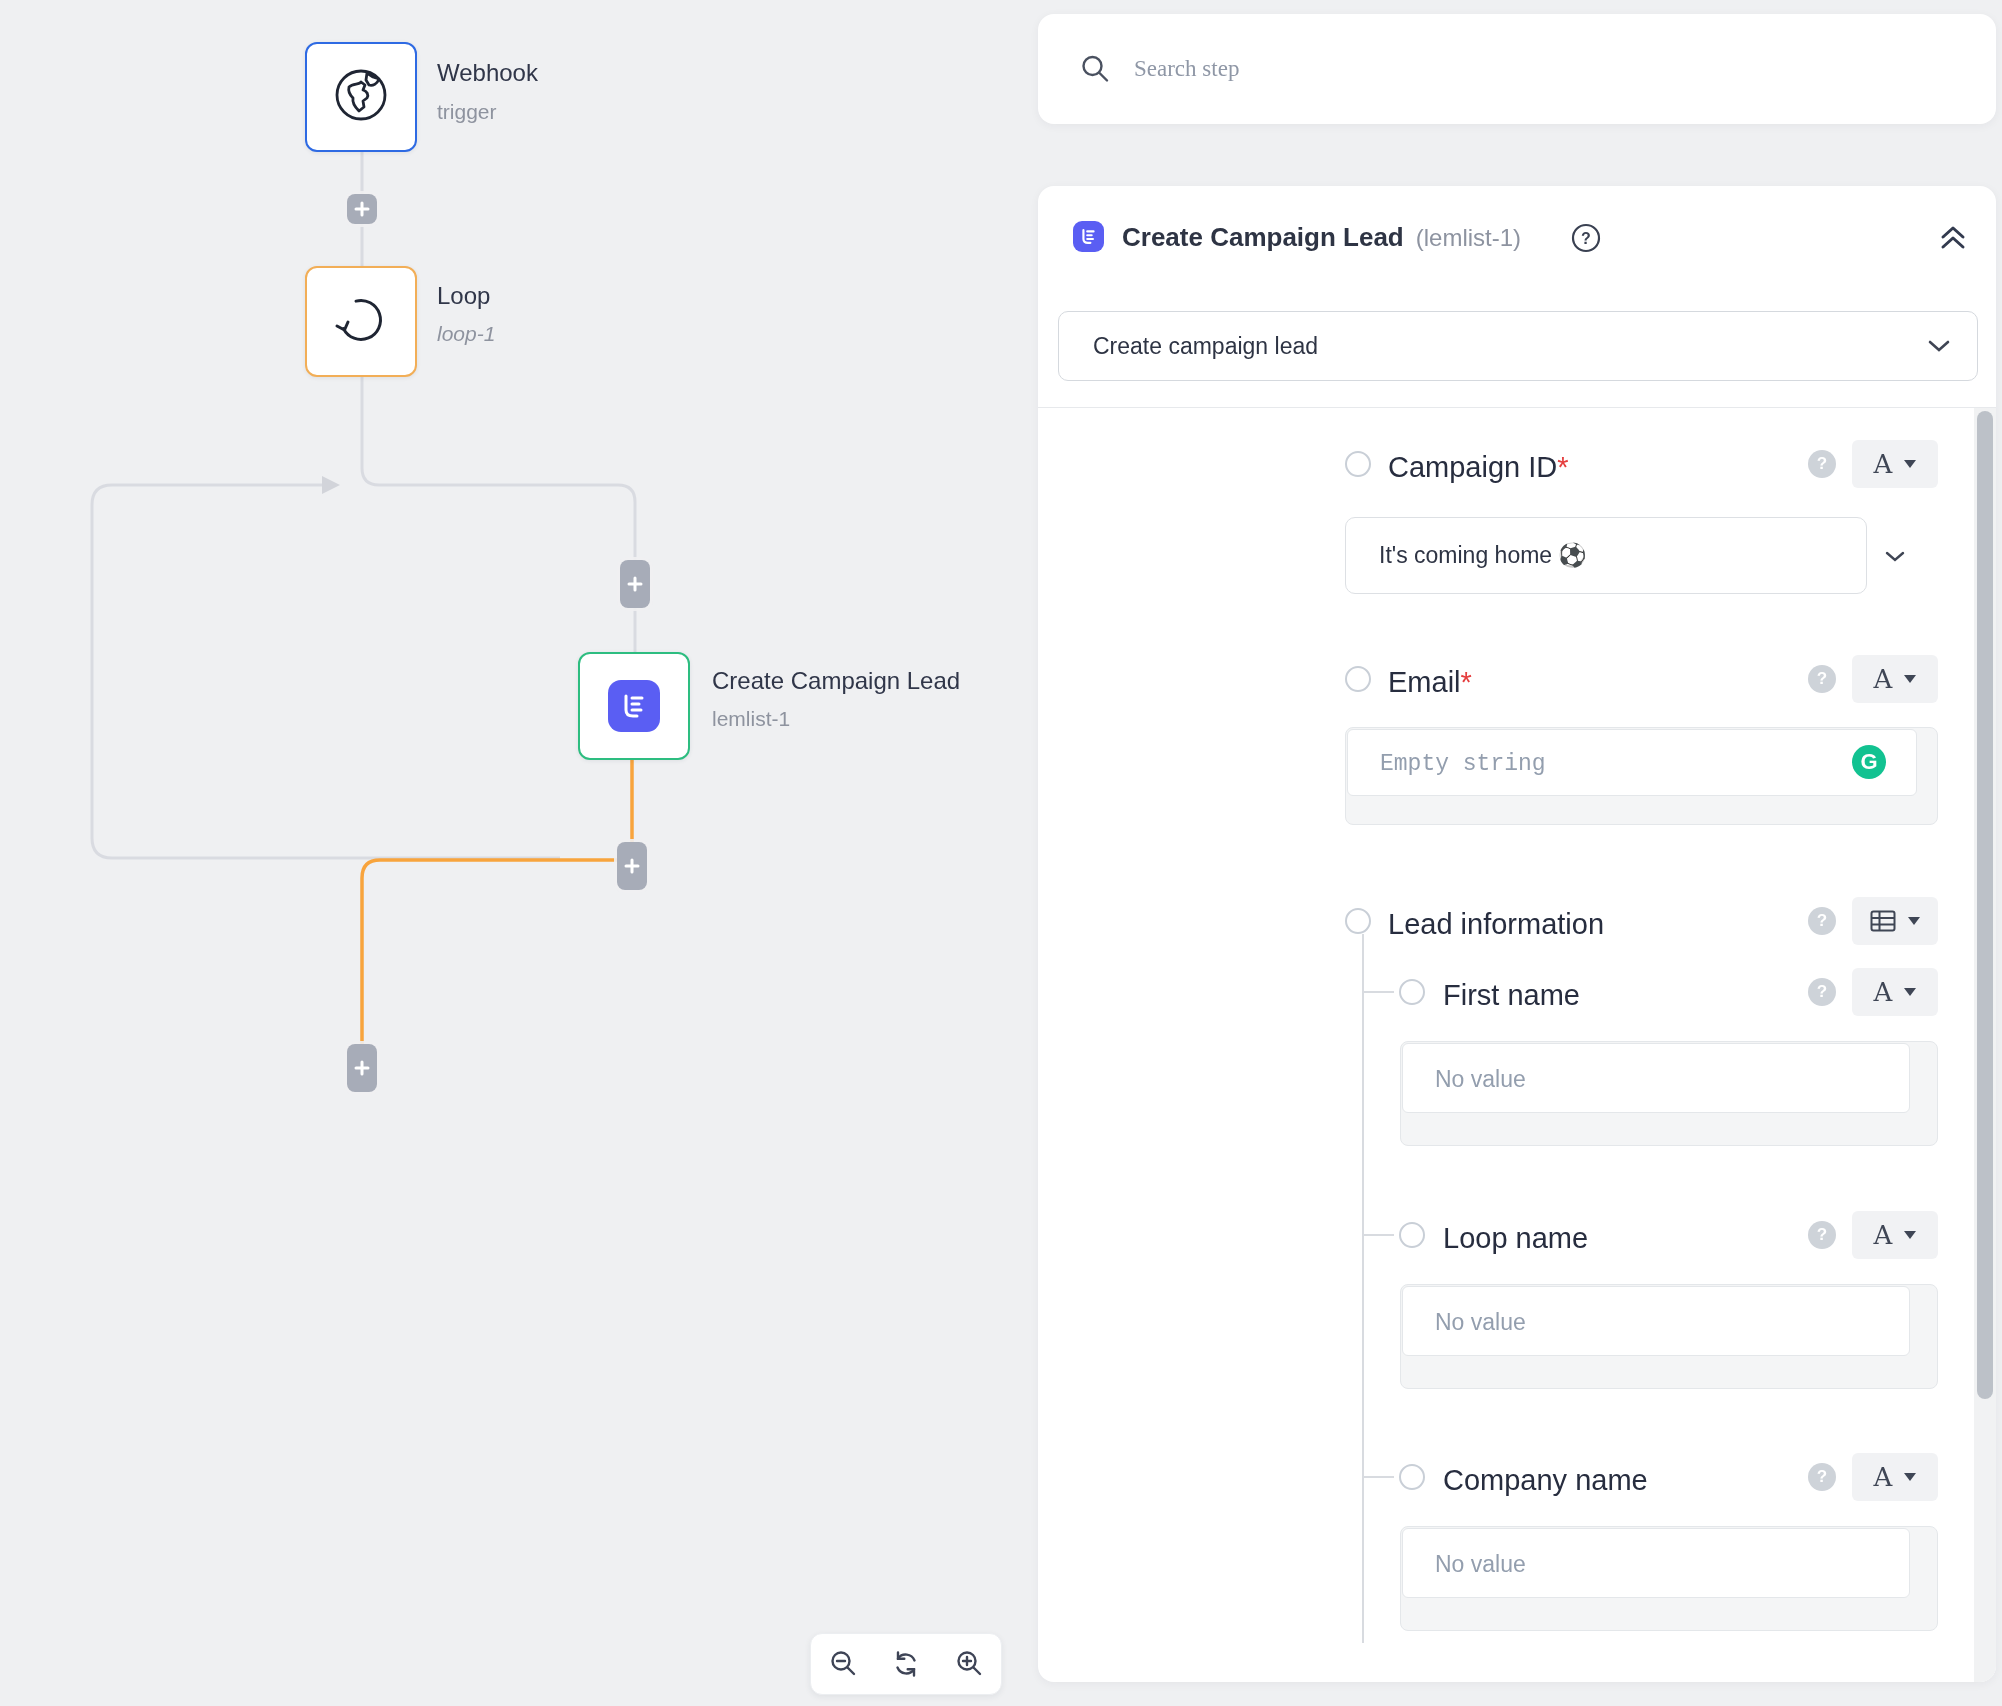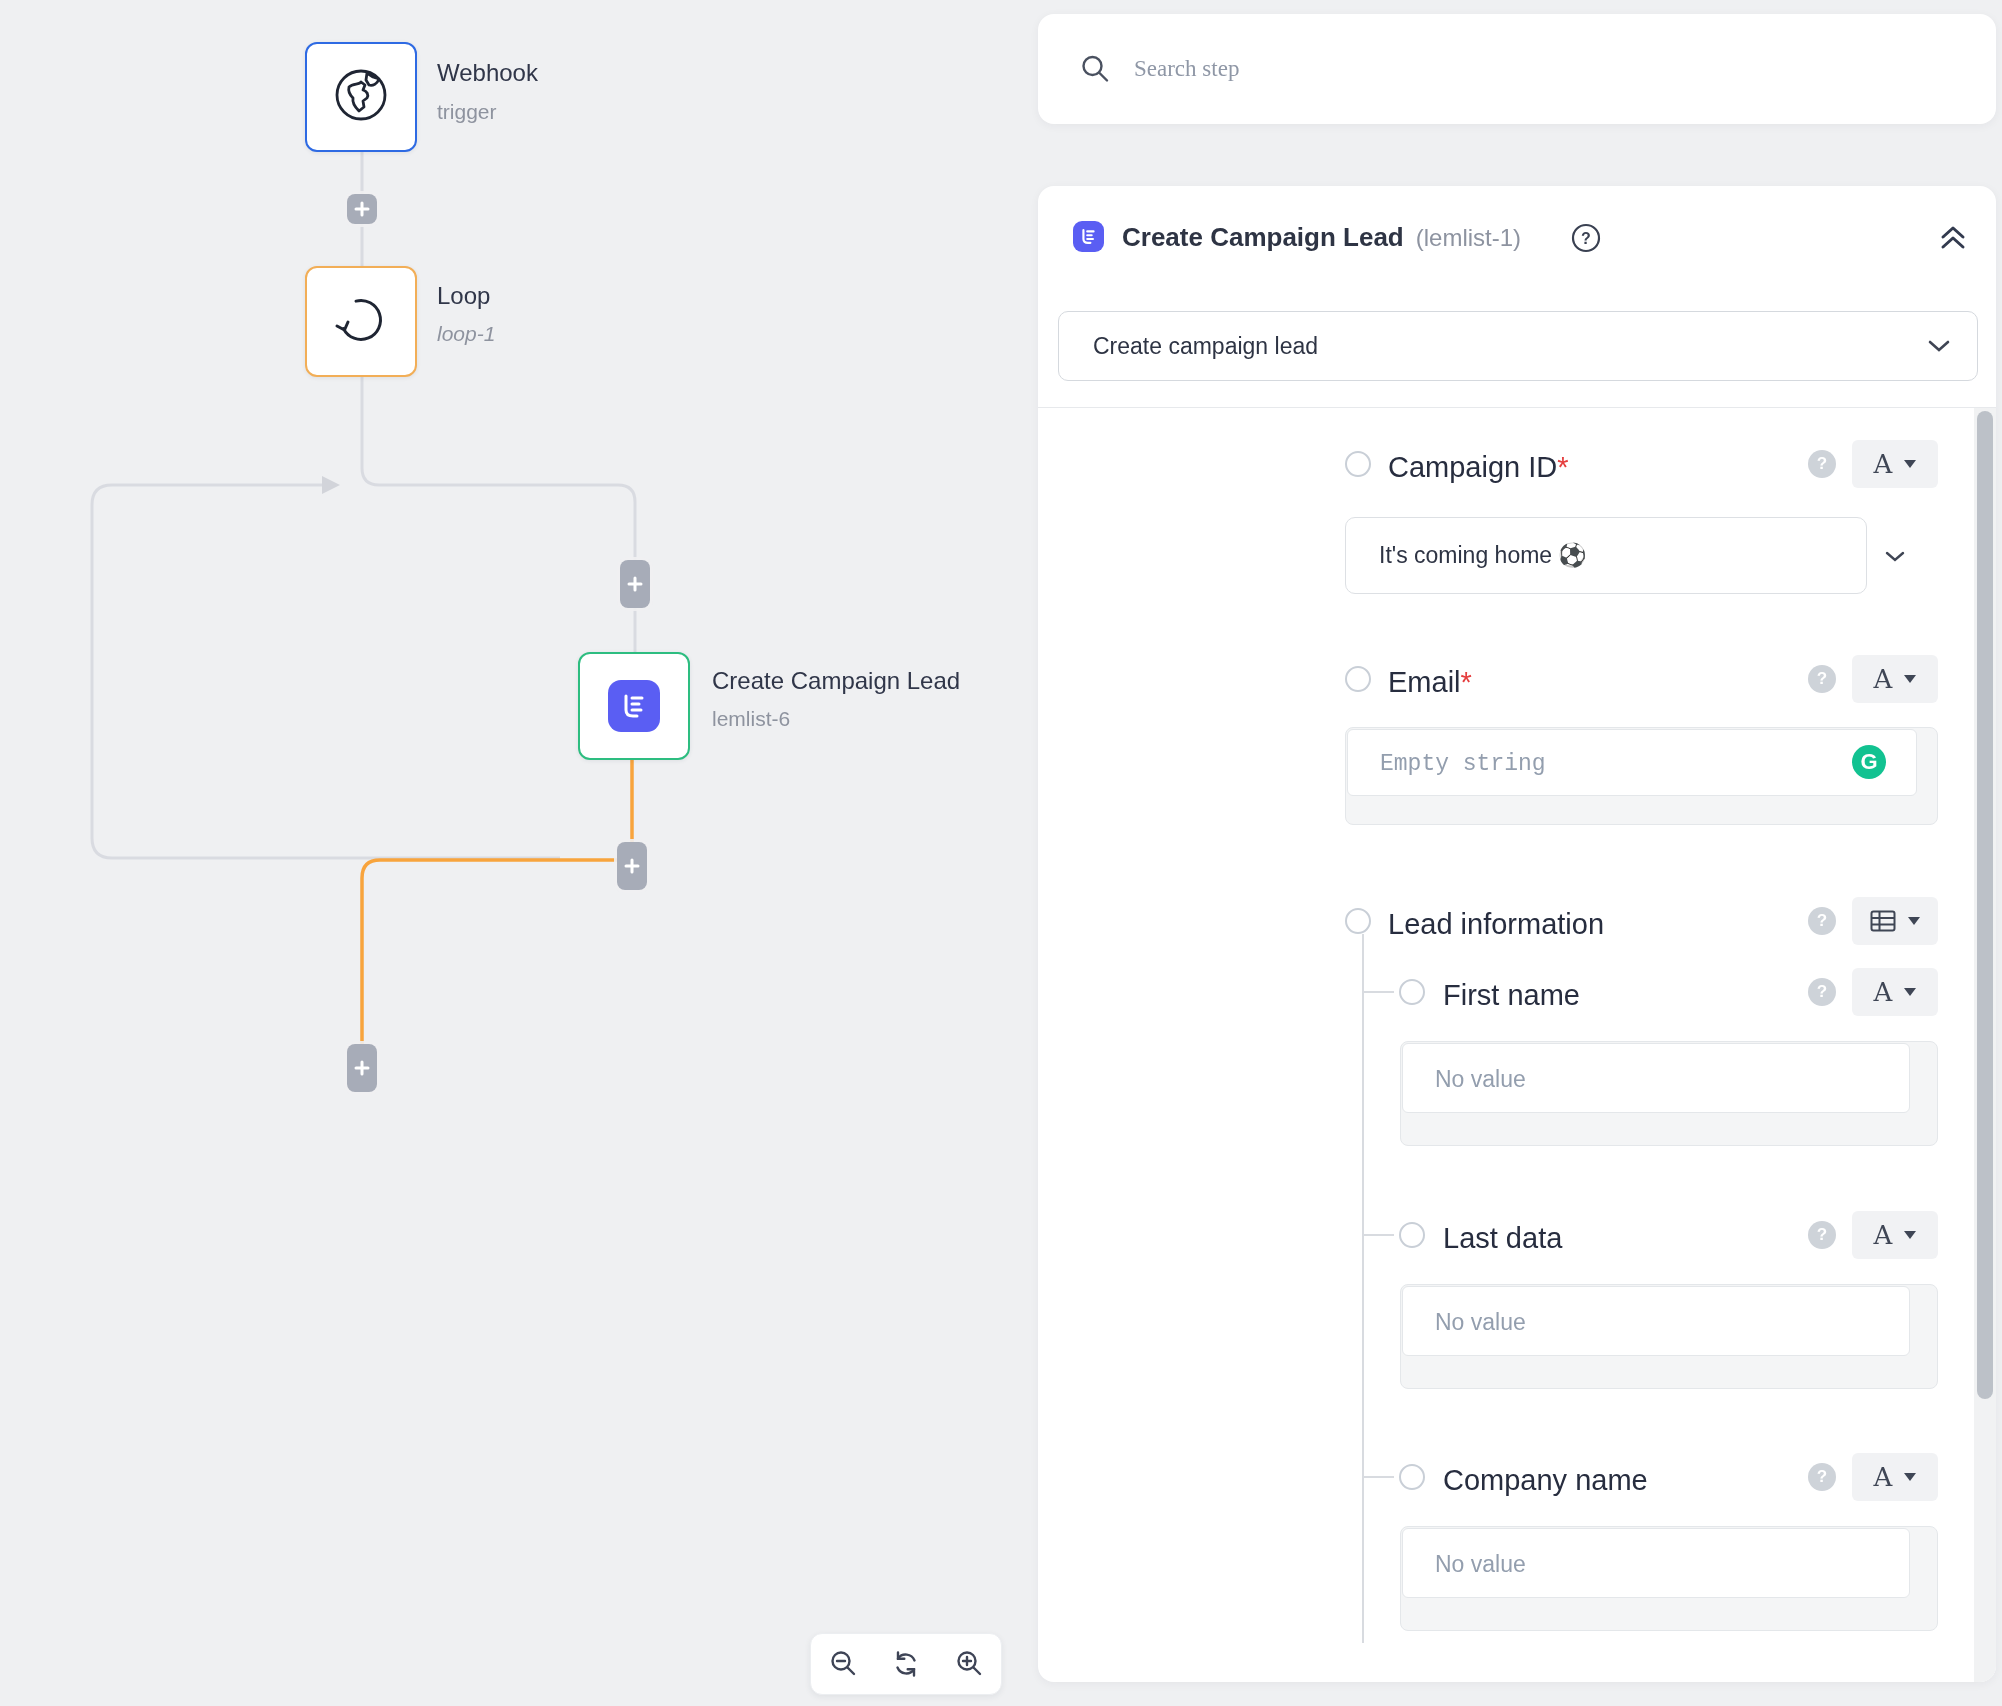--- a/index.html
+++ b/index.html
@@ -121,21 +121,21 @@
   <span class="lemlist-chip">
     <svg width="30" height="30" viewBox="-15 -15 30 30" fill="none" stroke="#fff" stroke-width="3" stroke-linecap="round">
       <path d="M -8 -10 L -8 4 Q -8 10 -1 10 L 3 10"></path>
       <path d="M -2 -8 L 8 -8"></path>
       <path d="M -2 -2 L 5 -2"></path>
       <path d="M -2 4 L 7 4"></path>
     </svg>
   </span>
 </div>
 <div class="node-title" style="left:712px; top:667px;">Create Campaign Lead</div>
-<div class="node-sub" style="left:712px; top:707px;">lemlist-6</div>
+<div class="node-sub" style="left:712px; top:707px;">lemlist-1</div>
 
 <div class="canvas-toolbar">
   <div class="tb-btn">
     <svg width="30" height="30" viewBox="0 0 30 30" fill="none" stroke="#3e4456" stroke-width="2.4" stroke-linecap="round">
       <circle cx="13" cy="12" r="8.5"></circle>
         <path d="M19.5 18.5 L26 25"></path>
         <path d="M9 12 H17"></path>
     </svg>
   </div>
   <div class="tb-btn">
@@ -248,21 +248,21 @@
   <div class="type-btn" style="left:814px; top:782px;">
     <span class="a">A</span>
       <span class="caret"></span>
   </div>
   <div class="txt-outer" style="left:362px; top:855px; width:538px; height:105px;">
     <div class="txt-inner" style="width:508px; height:70px;"></div>
     <div class="ph" style="left:34px; top:24px;">No value</div>
   </div>
 
   <div class="radio" style="left:361px; top:1036px;"></div>
-  <div class="flabel" style="left:405px; top:1036px;">Last data</div>
+  <div class="flabel" style="left:405px; top:1036px;">Loop name</div>
   <div class="help" style="left:770px; top:1035px;">?</div>
   <div class="type-btn" style="left:814px; top:1025px;">
     <span class="a">A</span>
       <span class="caret"></span>
   </div>
   <div class="txt-outer" style="left:362px; top:1098px; width:538px; height:105px;">
     <div class="txt-inner" style="width:508px; height:70px;"></div>
     <div class="ph" style="left:34px; top:24px;">No value</div>
   </div>
 

